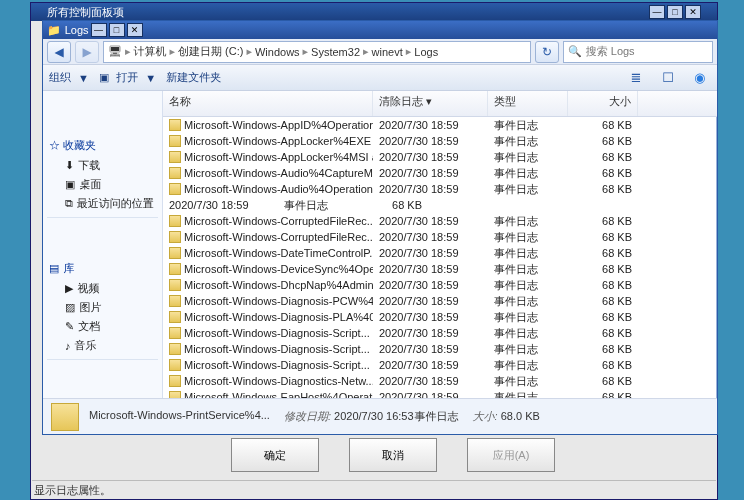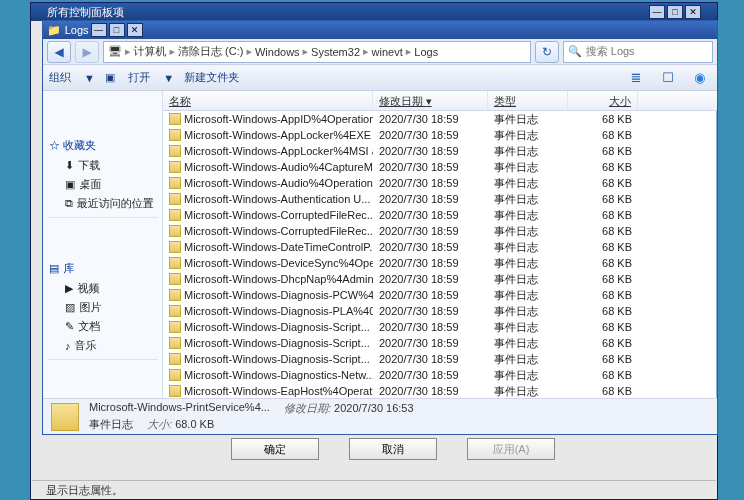--- a/index.html
+++ b/index.html
@@ -17,57 +17,57 @@
 
 
 .addrrow { height: 26px; background: #e6ecf7; display:flex; align-items:center; padding:2px 4px; gap:4px; border-bottom:1px solid #c7d1e3; }
 .navbtn { width:24px; height:22px; border:1px solid #9db3d6; background:linear-gradient(#f5f9ff,#dbe6f7); border-radius:3px; display:flex; align-items:center; justify-content:center; color:#2a5ba8; font-size:12px; }
 .crumb { flex:1; height:22px; border:1px solid #9db3d6; background:#fff; display:flex; align-items:center; padding:0 4px; font-size:11px; color:#333; overflow:hidden; }
 .crumb .sep { color:#888; padding:0 3px; }
 .searchbox { width:150px; height:22px; border:1px solid #9db3d6; background:#fff; display:flex; align-items:center; padding:0 4px; gap:4px; color:#777; font-size:11px; }
 
 
 .toolbar { height:26px; background:linear-gradient(#f4f7fc,#dde6f3); display:flex; align-items:center; padding:0 6px; gap:10px; font-size:11px; color:#1b3f80; border-bottom:1px solid #c7d1e3; }
-.toolbar .titem { display:flex; align-items:center; gap:13px; }
+.toolbar .titem { display:flex; align-items:center; gap:7px; }
 .toolbar .tspacer { flex:1; }
 .toolbar .iconbtn { width:22px; height:20px; border:1px solid transparent; display:flex; align-items:center; justify-content:center; color:#2a5ba8; font-size:13px; }
 
 
 .explbody { display:flex; height: calc(100% - 18px - 26px - 26px - 36px); }
 .sidebar { width:120px; min-width:120px; background:#f6f9fe; border-right:1px solid #d6dfef; overflow-y:auto; padding:4px 0; }
 .sidebar .group-lbl { font-size:11px; color:#003399; padding:3px 6px; display:flex; align-items:center; gap:4px;margin-top:40px; }
 .sidebar .item { font-size:11px; color:#222; padding:2px 6px 2px 22px; display:flex; align-items:center; gap:4px; white-space:nowrap; overflow:hidden; }
 .sidebar hr { border:none; border-top:1px solid #dbe4f1; margin:4px 4px; }
 
 .filepane { flex:1; display:flex; flex-direction:column; overflow:hidden; }
-.colhead { height:20px; background:linear-gradient(#fcfcfe,#ebeff7); border-bottom:1px solid #d0d8e8; display:flex; font-size:11px; color:#333;text-decoration:underline; }
+.colhead { height:26px; background:linear-gradient(#fcfcfe,#ebeff7); border-bottom:1px solid #d0d8e8; display:flex; font-size:11px; color:#333; }
 .colhead > div { border-right:1px solid #e0e6f0; padding:3px 6px; }
 .col-name { width:210px; }
 .col-date { width:115px; }
 .col-type { width:80px; }
 .col-size { width:70px; text-align:right; }
 
 .filelist { flex:1; overflow-y:scroll; overflow-x:hidden; }
 .row { display:flex; height:16px; font-size:11px; color:#222; align-items:center; }
 .row > div { padding:0 6px; white-space:nowrap; overflow:hidden; text-overflow:ellipsis; }
 .row .fname { width:210px; display:flex; align-items:center; gap:3px; }
 .ficon { width:12px; height:12px; background:linear-gradient(#f7e29a,#e6c659); border:1px solid #c7a839; flex-shrink:0; }
 
 
 .details { height:36px; background:#eef3fb; border-top:1px solid #d0d8e8; display:flex; align-items:center; padding:2px 8px; gap:10px; font-size:11px; color:#333; }
 .details .bigicon { width:28px; height:28px; background:linear-gradient(#f7e29a,#e6c659); border:1px solid #c7a839; flex-shrink:0; }
-.details .dgrid { display:flex; flex-direction:column; gap:1px; flex:1; }
+.details .dgrid { display:flex; gap:1px; flex:1; }
 .details .drow { display:flex; gap:14px; }
 .details .drow span.lbl { color:#666;font-style:italic; }
 
 
 .dlgbtns { position:absolute; left: 200px; top: 435px; display:flex; gap:30px; }
-.dlgbtns button { width:88px; height:22px; font-size:11px; background:linear-gradient(#fefefe,#e4e4e4); border:1px solid #888; }
+.dlgbtns button { width:88px; height:34px; font-size:11px; background:linear-gradient(#fefefe,#e4e4e4); border:1px solid #888; }
 .dlgbtns button.disabled { color:#999;text-align:center; }
-.statusbar { position:absolute; left:1px; bottom:1px; right:1px; height:18px; background:#e8e8e8; border-top:1px solid #bbb; font-size:11px; color:#333; padding:2px 14px; }
+.statusbar { position:absolute; left:1px; bottom:1px; right:1px; height:18px; background:#e8e8e8; border-top:1px solid #bbb; font-size:11px; color:#333; padding:2px 2px; }
 .clearlog { position:absolute; left:368px; top:410px; width:120px; height:22px; font-size:11px; background:linear-gradient(#fefefe,#e4e4e4); border:1px solid #888; }
 
 
 .gl { font-family: Arial; }
 
 ::-webkit-scrollbar { width:16px; }
 ::-webkit-scrollbar-track { background:#eef1f7; border-left:1px solid #d0d8e8; }
 ::-webkit-scrollbar-thumb { background:linear-gradient(#d6e1f2,#b8c9e6); border:1px solid #98aed0; }
 </style>
 </head>
@@ -104,21 +104,21 @@
   </div>
 
   <div class="addrrow">
     <div class="navbtn">◀</div>
     <div class="navbtn" style="opacity:.5;">▶</div>
     <div class="crumb" id="crumb">
         <span class="gl">🖥</span>
         <span class="sep">▸</span>
         <span>计算机</span>
         <span class="sep">▸</span>
-        <span>清除日志 (C:)</span>
+        <span>创建日期 (C:)</span>
         <span class="sep">▸</span>
         <span>Windows</span>
         <span class="sep">▸</span>
         <span>System32</span>
         <span class="sep">▸</span>
         <span>winevt</span>
         <span class="sep">▸</span>
         <span>Logs</span>
       </div>
     <div class="navbtn">↻</div>
@@ -195,21 +195,21 @@
       <hr>
       <div class="group-lbl">
           <span class="gl">🌐</span>
           <span>网络</span>
         </div>
     </div>
 
     <div class="filepane">
       <div class="colhead">
         <div class="col-name">名称</div>
-        <div class="col-date"><span>修改日期</span> <span class="gl">▾</span></div>
+        <div class="col-date"><span>清除日志</span> <span class="gl">▾</span></div>
         <div class="col-type">类型</div>
         <div class="col-size">大小</div>
       </div>
       <div class="filelist" id="filelist">
           <div class="row">
             <div class="fname">
               <span class="ficon"></span>
               <span>Microsoft-Windows-AppID%4Operational</span>
             </div>
             <div class="col-date">2020/7/30 18:59</div>
@@ -246,24 +246,20 @@
           <div class="row">
             <div class="fname">
               <span class="ficon"></span>
               <span>Microsoft-Windows-Audio%4Operational</span>
             </div>
             <div class="col-date">2020/7/30 18:59</div>
             <div class="col-type">事件日志</div>
             <div class="col-size">68 KB</div>
           </div>
           <div class="row">
-            <div class="fname">
-              <span class="ficon"></span>
-              <span>Microsoft-Windows-Authentication U...</span>
-            </div>
             <div class="col-date">2020/7/30 18:59</div>
             <div class="col-type">事件日志</div>
             <div class="col-size">68 KB</div>
           </div>
           <div class="row">
             <div class="fname">
               <span class="ficon"></span>
               <span>Microsoft-Windows-CorruptedFileRec...</span>
             </div>
             <div class="col-date">2020/7/30 18:59</div>

